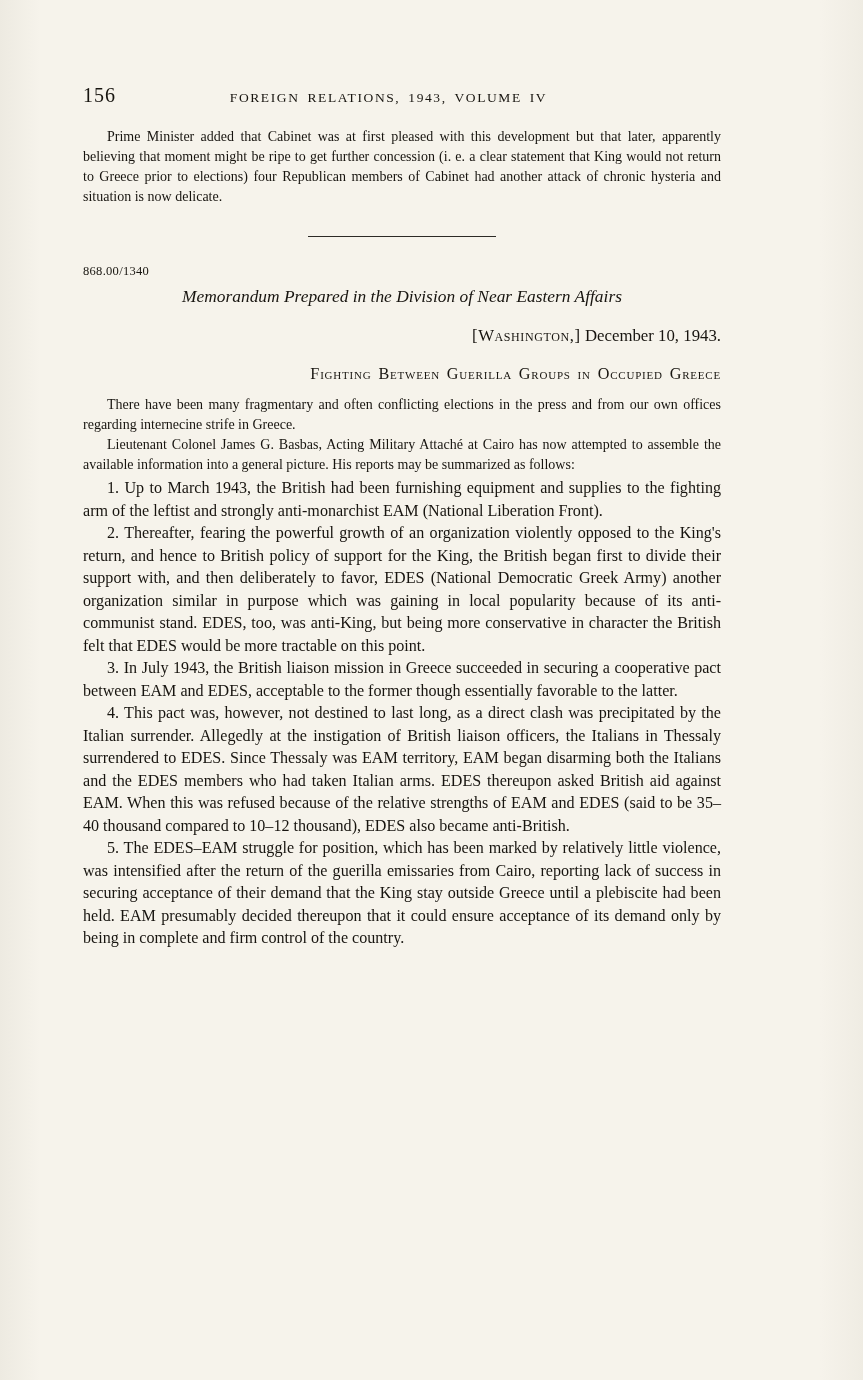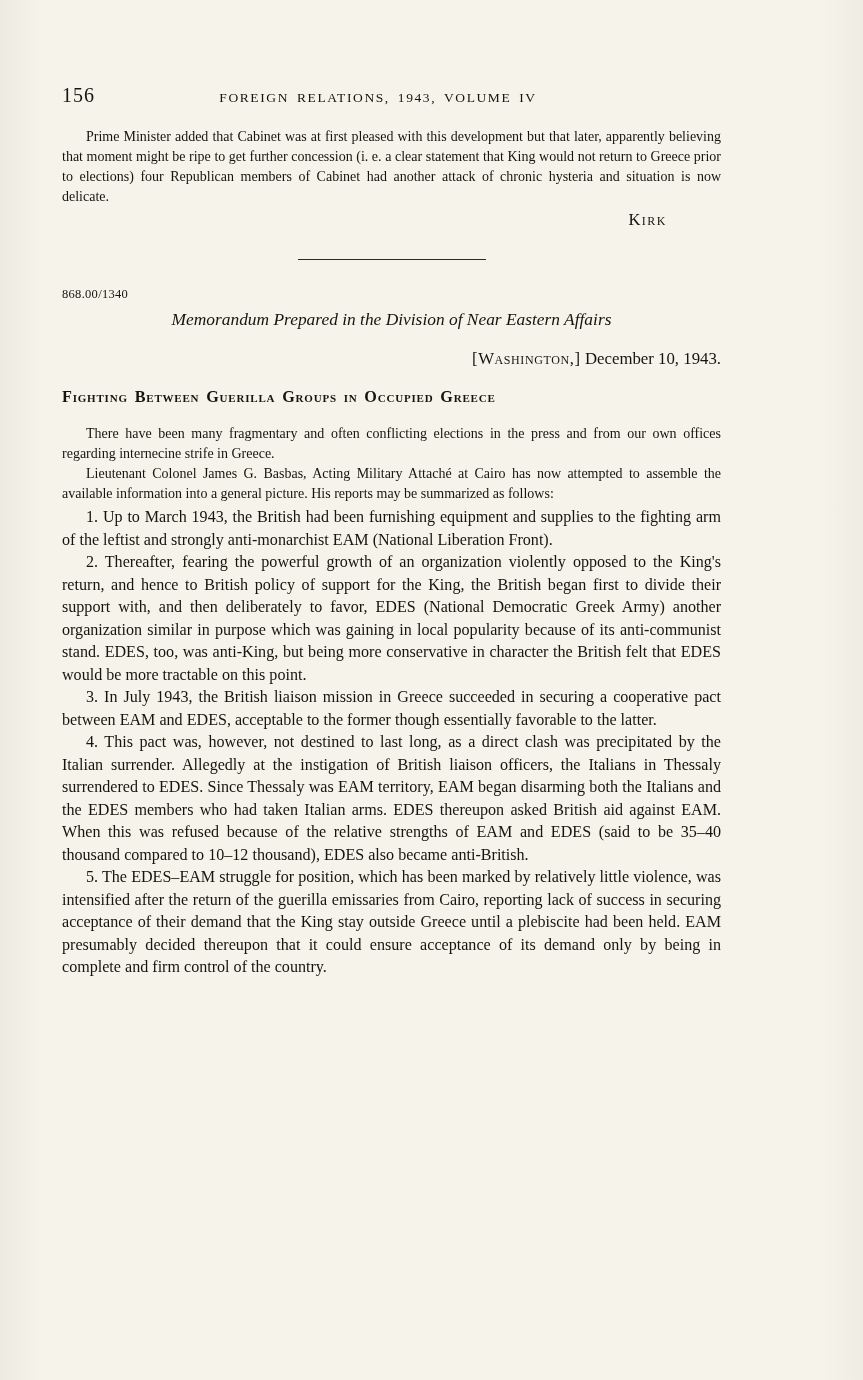--- a/index.html
+++ b/index.html
@@ -9,21 +9,21 @@
     background: #f5f2ea;
     background-image: linear-gradient(90deg, #edeae1 0, #f6f3eb 40px, #f6f3eb 820px, #efece3 863px);
     color: #17140f;
     font-family: "Liberation Serif", "DejaVu Serif", serif;
     overflow: hidden;
   }
   .page {
     box-sizing: border-box;
     width: 863px;
     height: 1380px;
-    padding: 84px 142px 0 62px;
+    padding: 84px 142px 0 83px;
   }
   .header {
     display: flex;
     align-items: baseline;
     margin-bottom: 20px;
   }
   .pageno {
     font-size: 20px;
     letter-spacing: 1px;
   }
@@ -67,47 +67,45 @@
     margin-bottom: 19px;
     margin-top: 7px;
   }
   .dateline {
     text-align: right;
     font-size: 16.8px;
     margin-bottom: 19px;
   }
   .sc { font-variant: small-caps; letter-spacing: 0.6px; }
   .heading {
-    text-align: left;
+    text-align: right;
     font-variant: small-caps;
     font-size: 16.2px;
     letter-spacing: 0.8px;
     word-spacing: 2px;
-    margin-bottom: 17px;
-    font-weight: bold;
+    margin-bottom: 11px;
   }
   .numbered .para {
     font-size: 16.1px;
     line-height: 22.5px;
   }
   .numbered { margin-top: 2px; }
 </style>
 </head>
 <body>
 
 <div class="page">
 
   <div class="header">
     <span class="pageno">156</span>
     <span class="running-title">FOREIGN RELATIONS, 1943, VOLUME IV</span>
   </div>
 
   <p class="para indent">Prime Minister added that Cabinet was at first pleased with this development but that later, apparently believing that moment might be ripe to get further concession (i. e. a clear statement that King would not return to Greece prior to elections) four Republican members of Cabinet had another attack of chronic hysteria and situation is now delicate.</p>
 
-  <div class="signature">Kirk</div>
 
   <hr class="rule">
 
   <div class="docnum">868.00/1340</div>
 
   <div class="memo-title">Memorandum Prepared in the Division of Near Eastern Affairs</div>
 
   <div class="dateline"><span class="sc">[Washington,]</span><span> December 10, 1943.</span></div>
 
   <div class="heading">Fighting Between Guerilla Groups in Occupied Greece</div>

